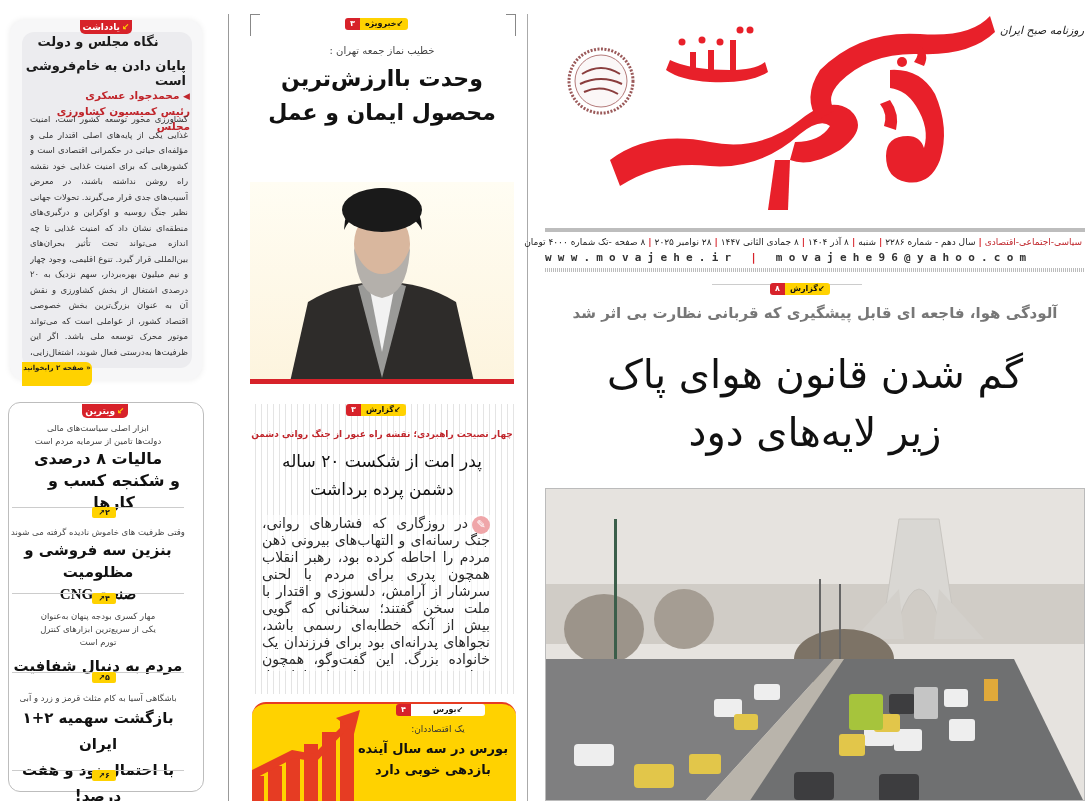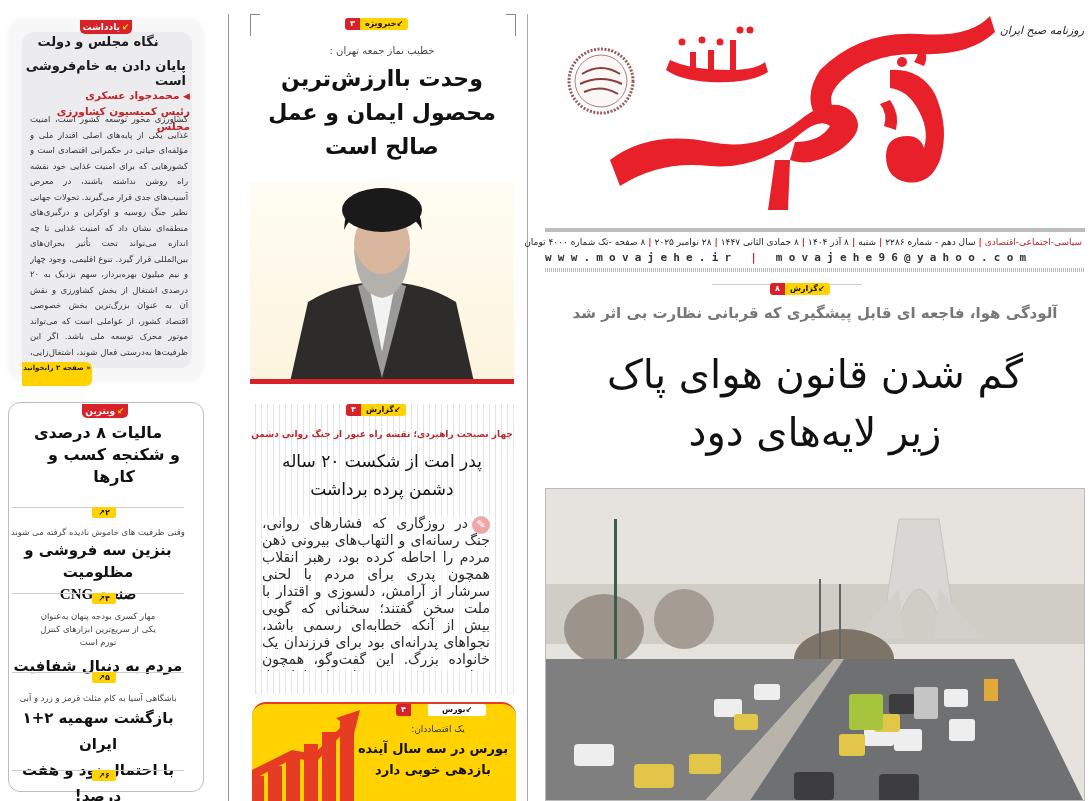--- a/index.html
+++ b/index.html
@@ -47,21 +47,21 @@
   }
 
   .col-divider { position: absolute; top: 14px; width: 1px; background: #999; }
 
   
   .mid-frame-corner-l { position: absolute; left: 250px; top: 14px; width: 10px; height: 22px; border-left: 1px solid #888; border-top: 1px solid #888; }
   .mid-frame-corner-r { position: absolute; left: 506px; top: 14px; width: 10px; height: 22px; border-right: 1px solid #888; border-top: 1px solid #888; }
   .kicker-pair { position: absolute; display: flex; flex-direction: row; height: 12px; }
   .kicker-pair .k-yellow { background: #ffd200; color: #111; font-size: 8px; font-weight: bold; line-height: 12px; padding: 0 5px; border-radius: 0 3px 3px 0; }
   .kicker-pair .k-red { background: #d7222a; color: #fff; font-size: 8px; font-weight: bold; line-height: 12px; padding: 0 5px; border-radius: 3px 0 0 3px; }
-  .kicker-pair .k-white { background: #fff; color: #111; font-size: 8px; font-weight: bold; line-height: 12px; padding: 0 14px; border-radius: 0 3px 3px 0; margin-left: 17px; }
+  .kicker-pair .k-white { background: #fff; color: #111; font-size: 8px; font-weight: bold; line-height: 12px; padding: 0 22px; border-radius: 0 3px 3px 0; }
 
   .mid-pre { position: absolute; left: 250px; top: 45px; width: 264px; text-align: center; font-size: 10px; color: #444; }
   .mid-head { position: absolute; left: 250px; top: 62px; width: 264px; text-align: center; font-weight: bold; font-size: 22px; line-height: 34px; color: #111; }
   .portrait {
     position: absolute; left: 250px; top: 182px; width: 264px; height: 200px;
     background: linear-gradient(#fffdf3, #fdf4de);
   }
   .portrait-bar { position: absolute; left: 250px; top: 379px; width: 264px; height: 5px; background: #d7222a; }
 
   .report-box {
@@ -127,20 +127,21 @@
 <div class="read-more">« صفحه ۲ رابخوانید</div>
 
 <div class="col-divider" style="left:228px; height:787px;"></div>
 
 <div class="vitrin-card"></div>
 <div class="kicker-red" style="left:82px; top:404px; width:46px;">
   <span class="arrow">↙</span><span>ویترین</span>
 </div>
 
 <div class="vitrin-item" style="top:422px;">
+  <div class="vitrin-sub" style="padding:0 28px;">ابزار اصلی سیاست‌های مالی دولت‌ها تامین از سرمایه مردم است</div>
   <div class="vitrin-head" style="font-size:16px;">مالیات ۸ درصدی</div>
   <div class="vitrin-head" style="font-size:16px;margin-left:32px;">و شکنجه کسب و کارها</div>
 </div>
 <div class="vitrin-sep" style="top:507px;"></div>
 <div class="page-tag" style="left:92px; top:507px;"><span>۲</span>↗</div>
 
 <div class="vitrin-item" style="top:526px;">
   <div class="vitrin-sub">وقتی ظرفیت های خاموش نادیده گرفته می شوند</div>
   <div class="vitrin-head">بنزین سه فروشی و مظلومیت</div>
   <div class="vitrin-head" style="font-family:'Liberation Serif', serif;">صنعت CNG</div>
@@ -168,21 +169,20 @@
 <div class="col-divider" style="left:527px; height:787px; background:#aaa;"></div>
 
 <div class="kicker-pair" style="left:345px; top:18px;">
   <span class="k-yellow"><span>↙</span><span>خبرویژه</span></span>
   <span class="k-red">۳</span>
 </div>
 <div class="mid-pre">خطیب نماز جمعه تهران :</div>
 <div class="mid-head">
   <div>وحدت باارزش‌ترین</div>
   <div>محصول ایمان و عمل</div>
-  <div>صالح است</div>
 </div>
 <div class="portrait" aria-label="پرتره خطیب نماز جمعه">
   <svg width="264" height="200" viewBox="0 0 264 200">
 
     <path d="M40 200 L58 120 Q90 100 132 100 Q174 100 206 120 L224 200 Z" fill="#2e2c2a"></path>
 
     <path d="M108 104 L132 196 L156 104 Q132 96 108 104 Z" fill="#9a9a98"></path>
     <path d="M120 108 L132 170 L144 108 Z" fill="#f2f2f2"></path>
 
     <ellipse cx="132" cy="62" rx="28" ry="34" fill="#d9b79e"></ellipse>

